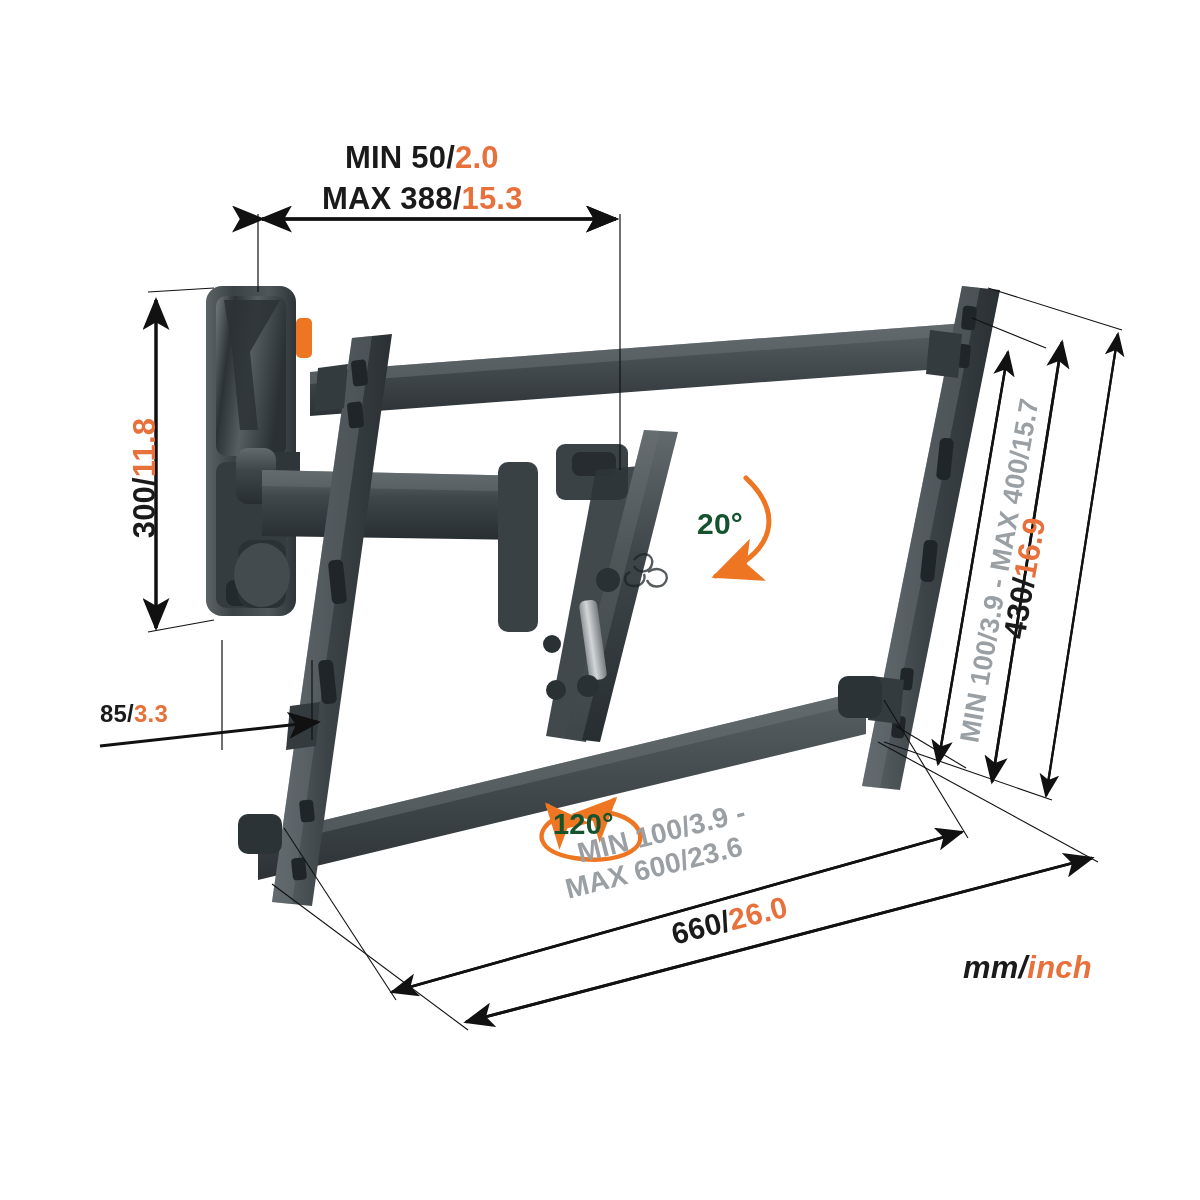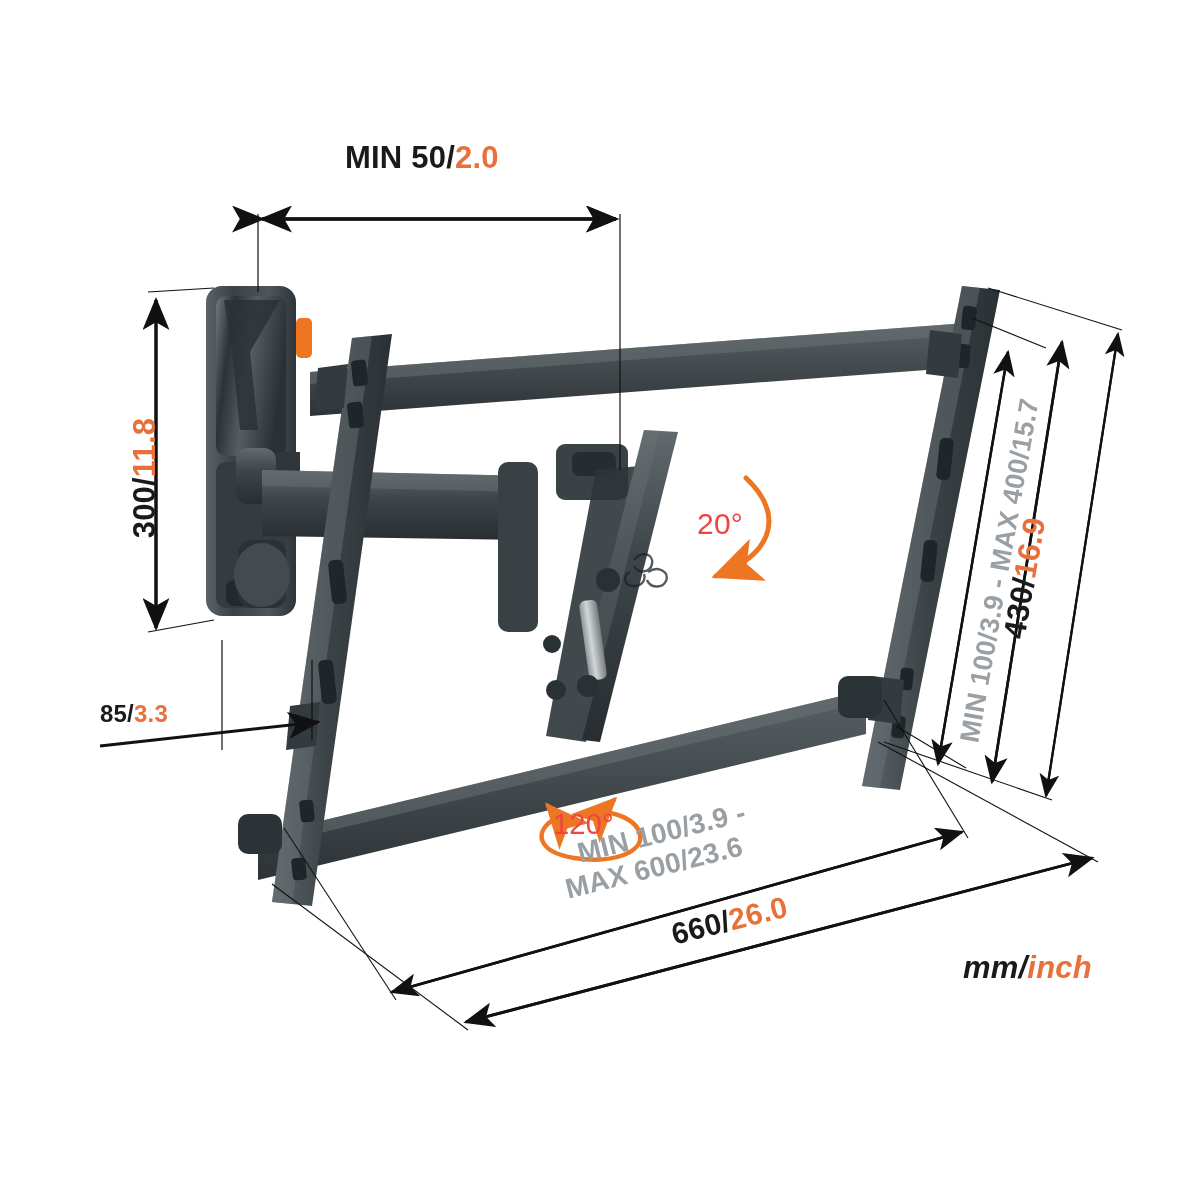--- a/index.html
+++ b/index.html
@@ -4,21 +4,21 @@
 <style>
   html,body{margin:0;padding:0;background:#ffffff;}
   body{width:1200px;height:1200px;overflow:hidden;
        font-family:"Liberation Sans","DejaVu Sans",sans-serif;}
   #stage{position:relative;width:1025px;height:1200px;background:#fff;}
   svg#art{position:absolute;left:0;top:0;width:1200px;height:1200px;}
   .lbl{position:absolute;white-space:nowrap;font-weight:bold;letter-spacing:0.2px;}
   .mm{color:#1a1a1a;}
   .inch{color:#E8703A;}
   .vesa{color:#9a9fa3;font-weight:bold;}
-  .ang{color:#ef4444;font-weight:normal;}
+  .ang{color:#14532d;font-weight:bold;}
 </style>
 </head>
 <body>
 
 <div id="stage">
 
   <svg id="art" viewBox="0 0 1200 1200">
     <defs>
       <linearGradient id="gPlate" x1="0" y1="0" x2="1" y2="0">
         <stop offset="0%" stop-color="#5b6367"></stop>
@@ -209,20 +209,23 @@
         <path d="M562,822 L548,806" stroke-width="4.5" stroke-linecap="round" marker-end="url(#ao)"></path>
         <path d="M600,814 L614,800" stroke-width="4.5" stroke-linecap="round" marker-end="url(#ao)"></path>
       </g>
     </g>
   </svg>
 
   <div class="lbl" style="left:345px;top:140px;font-size:31px;">
     <span class="mm">MIN 50</span><span class="mm">/</span><span class="inch">2.0</span>
   </div>
 
+  <div class="lbl" style="left:322px;top:181px;font-size:31px;">
+    <span class="mm">MAX 388</span><span class="mm">/</span><span class="inch">15.3</span>
+  </div>
 
   <div class="lbl" style="left:-5px;top:460px;width:300px;text-align:center;font-size:31px;
               transform:rotate(-90deg);transform-origin:center;">
     <span class="mm">300</span><span class="mm">/</span><span class="inch">11.8</span>
   </div>
 
   <div class="lbl" style="left:100px;top:700px;font-size:24px;">
     <span class="mm">85</span><span class="mm">/</span><span class="inch">3.3</span>
   </div>
 

